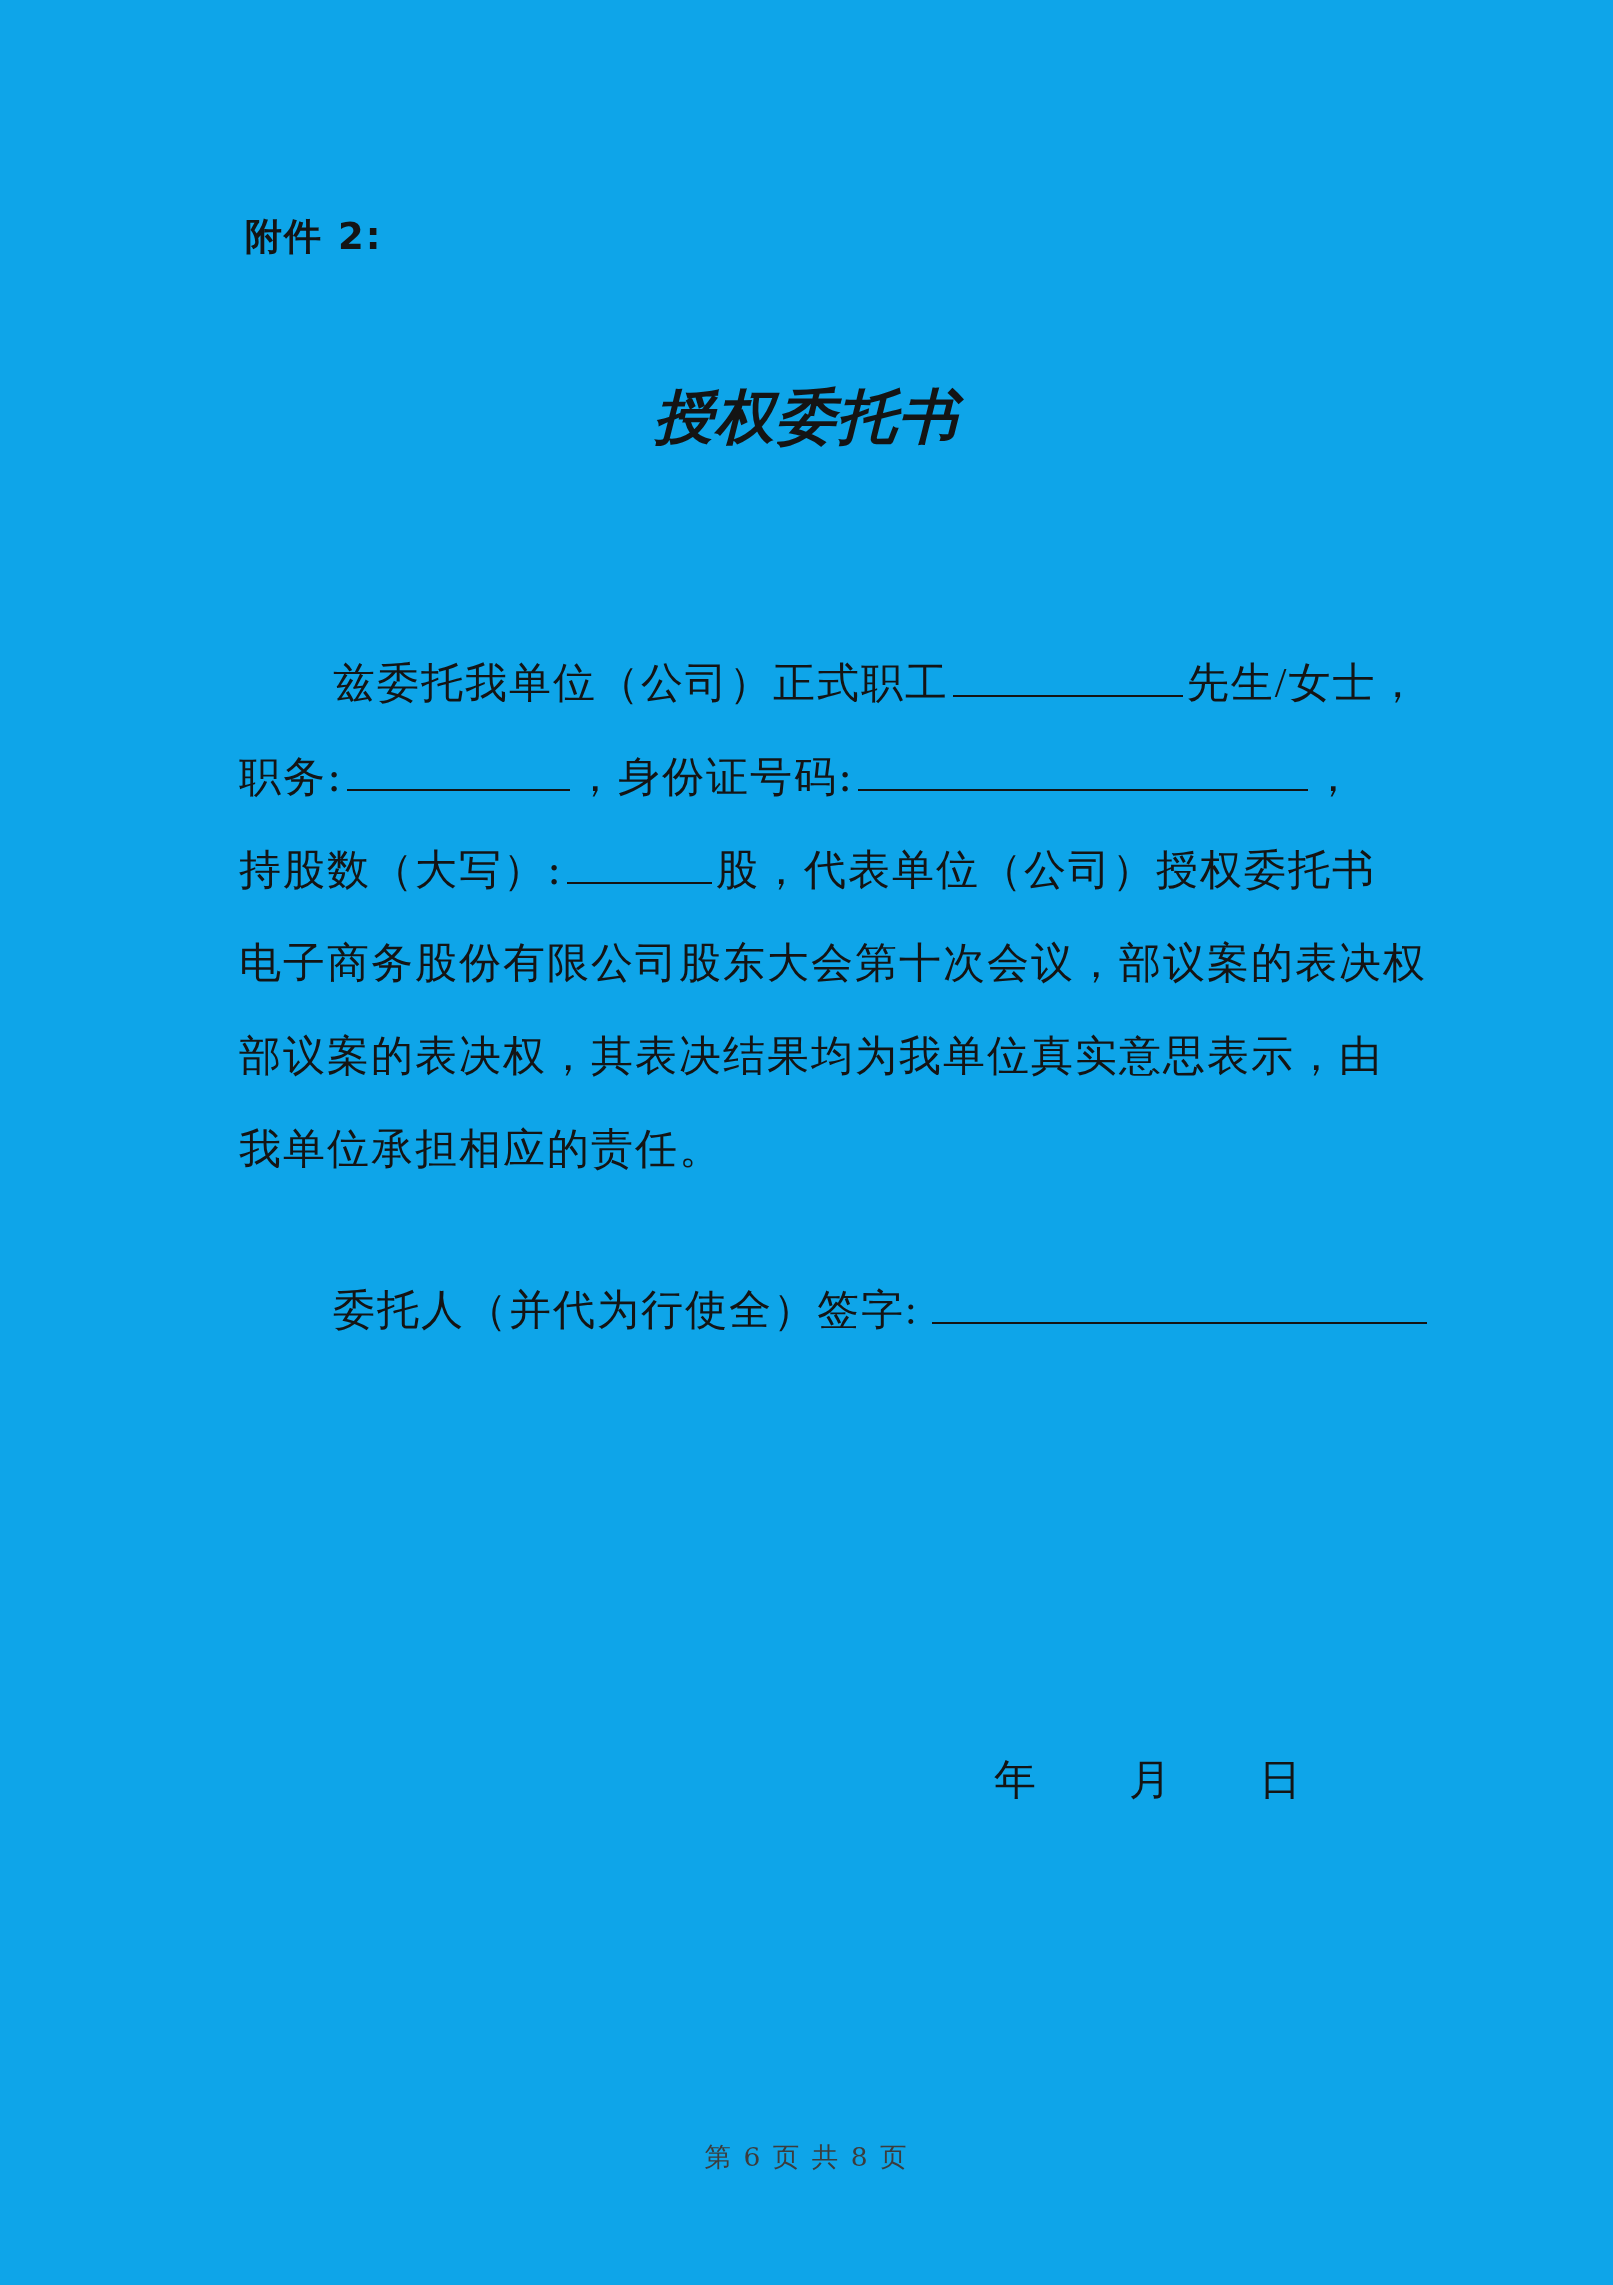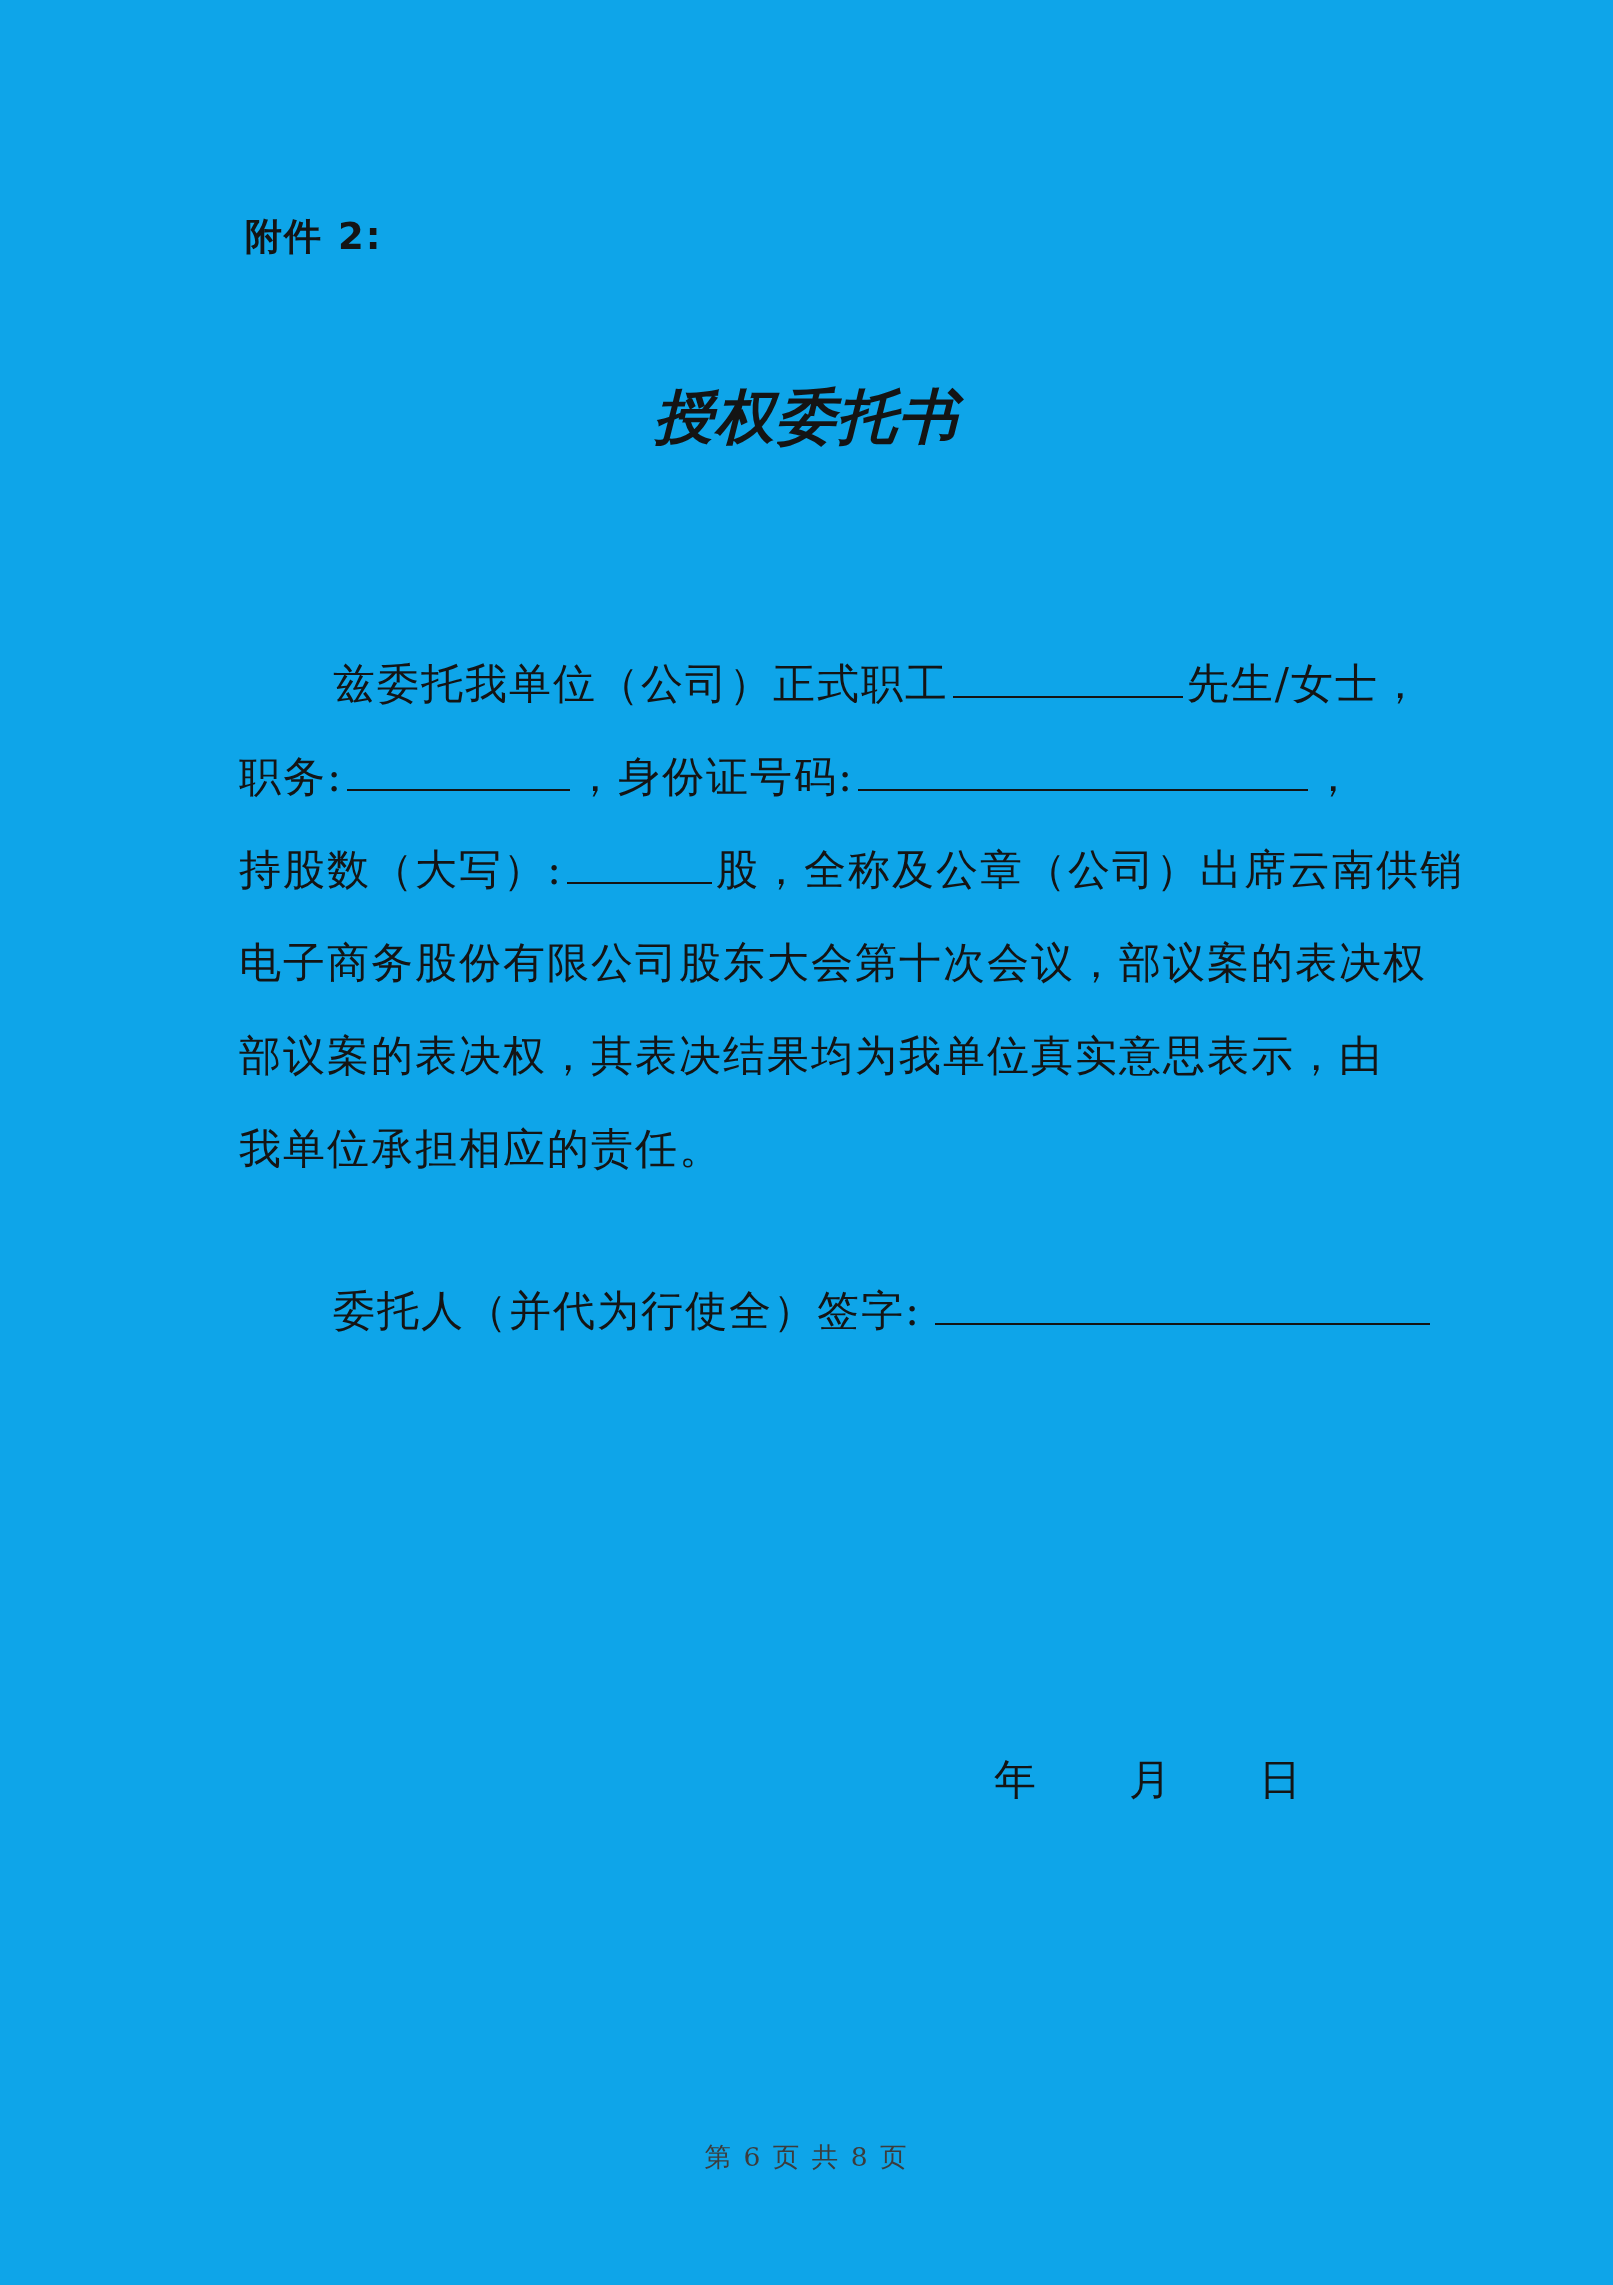--- a/index.html
+++ b/index.html
@@ -44,21 +44,21 @@
     font-size: 42px;
     letter-spacing: 2px;
   }
 
   .bline {
     height: 93px;
     line-height: 93px;
     white-space: nowrap;
   }
 
-  .indent { padding-left: 94px; }
+  .indent { padding-left: 94px; font-family: Liberation Serif, serif; }
 
   .gap-before { margin-top: 69px; }
 
   .blank {
     display: inline-block;
     height: 11.8px;
     border-bottom: 2.9px solid #141414;
     margin: 0 3.9px;
   }
   .w235 { width: 230px; }
@@ -105,21 +105,21 @@
 
     <div class="bline indent">
       <span>兹委托我单位（公司）正式职工</span><span class="blank w235"></span><span>先生/女士，</span>
     </div>
 
     <div class="bline">
       <span>职务:</span><span class="blank w228"></span><span>，身份证号码:</span><span class="blank w459"></span><span>，</span>
     </div>
 
     <div class="bline">
-      <span>持股数（大写）:</span><span class="blank w148"></span><span>股，全称及公章（公司）出席云南供销</span>
+      <span>持股数（大写）:</span><span class="blank w148"></span><span>股，代表单位（公司）授权委托书</span>
     </div>
 
     <div class="bline">
       <span>电子商务股份有限公司股东大会第十次会议，部议案的表决权</span>
     </div>
 
     <div class="bline">
       <span>部议案的表决权，其表决结果均为我单位真实意思表示，由</span>
     </div>
 

